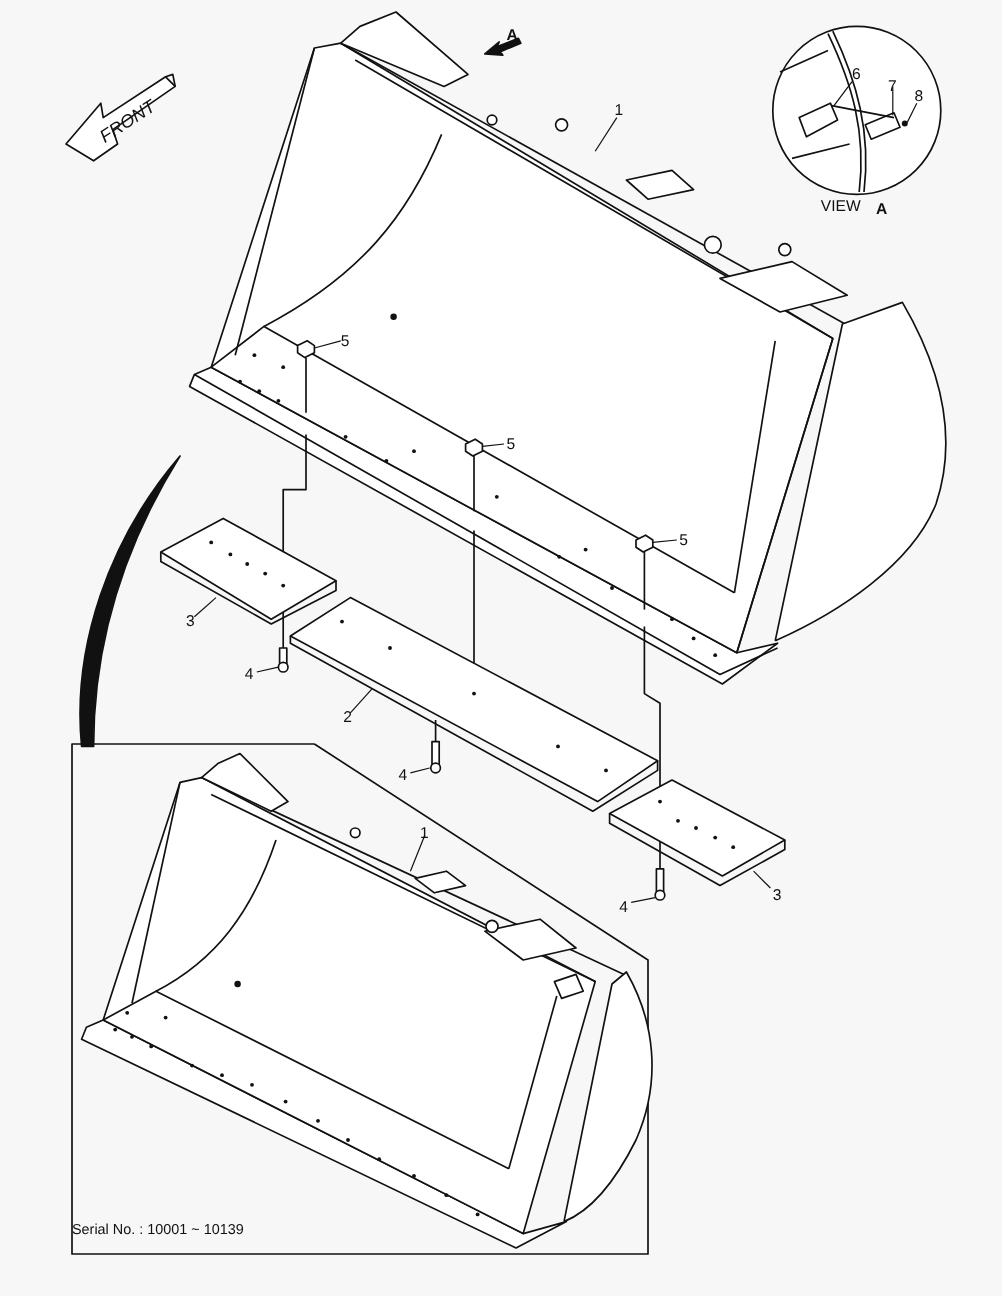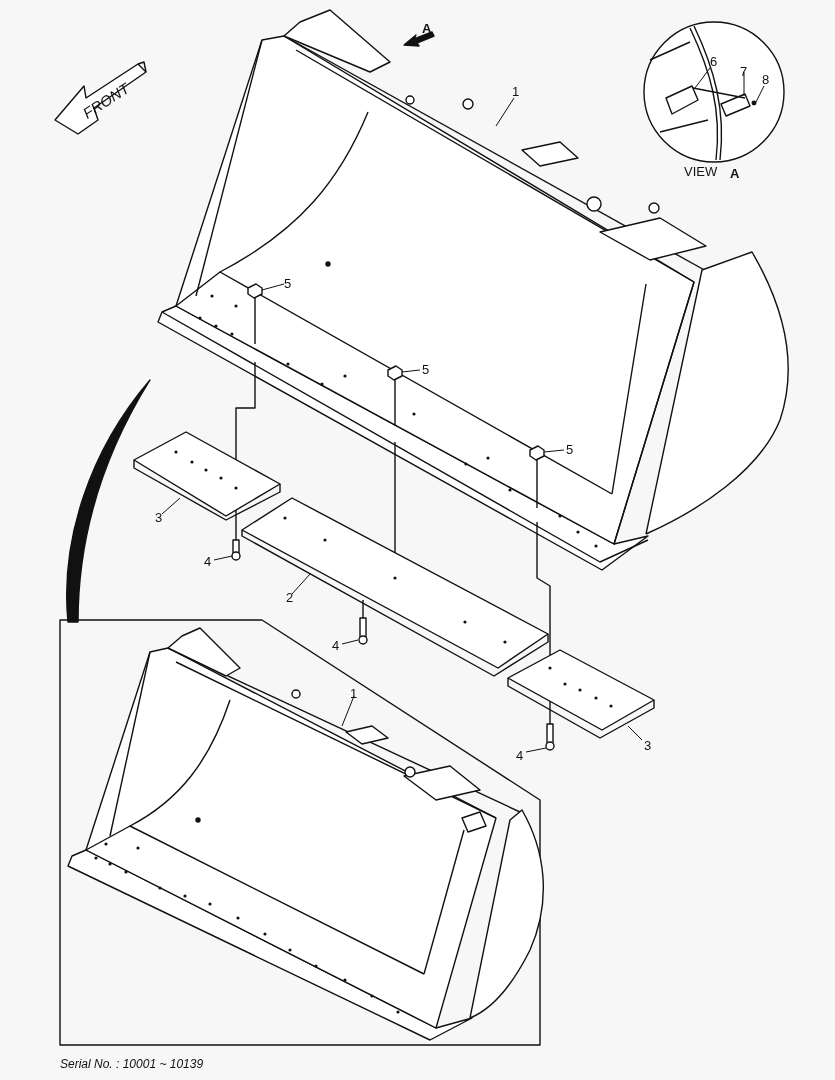--- a/index.html
+++ b/index.html
@@ -2,21 +2,21 @@
 <html><head>
 <meta charset="utf-8">
 <style>
   html, body { margin: 0; padding: 0; background: #f7f7f7; }
   #stage { position: relative; width: 835px; height: 1080px; background: #f7f7f7; overflow: hidden; font-family: "Liberation Sans", sans-serif; }
   svg.diagram { position: absolute; left: 0; top: 0; }
   .callout { font-family: "Liberation Sans", sans-serif; font-size: 13px; fill: #111; }
   .view-label { font-family: "Liberation Sans", sans-serif; font-size: 13px; fill: #111; }
   .view-letter { font-family: "Liberation Sans", sans-serif; font-size: 13px; font-weight: bold; fill: #111; }
   .front-text { font-family: "Liberation Sans", sans-serif; font-size: 15px; font-style: italic; fill: #111; }
-  .serial { position: absolute; left: 60px; top: 1057px; font-size: 12px; color: #111; font-style: italic; }
+  .serial { position: absolute; left: 60px; top: 1017px; font-size: 12px; color: #111; }
 </style>
 </head>
 <body>
 
 <div id="stage">
 <svg class="diagram" width="835" height="1080" viewBox="0 0 835 1080">
   <g fill="none" stroke="#111" stroke-width="1.4" stroke-linejoin="round">
 
     <g>
       <polygon points="55,120 84,86 86,98 138,64 146,72 94,108 98,120 78,134" fill="#fff"></polygon>

